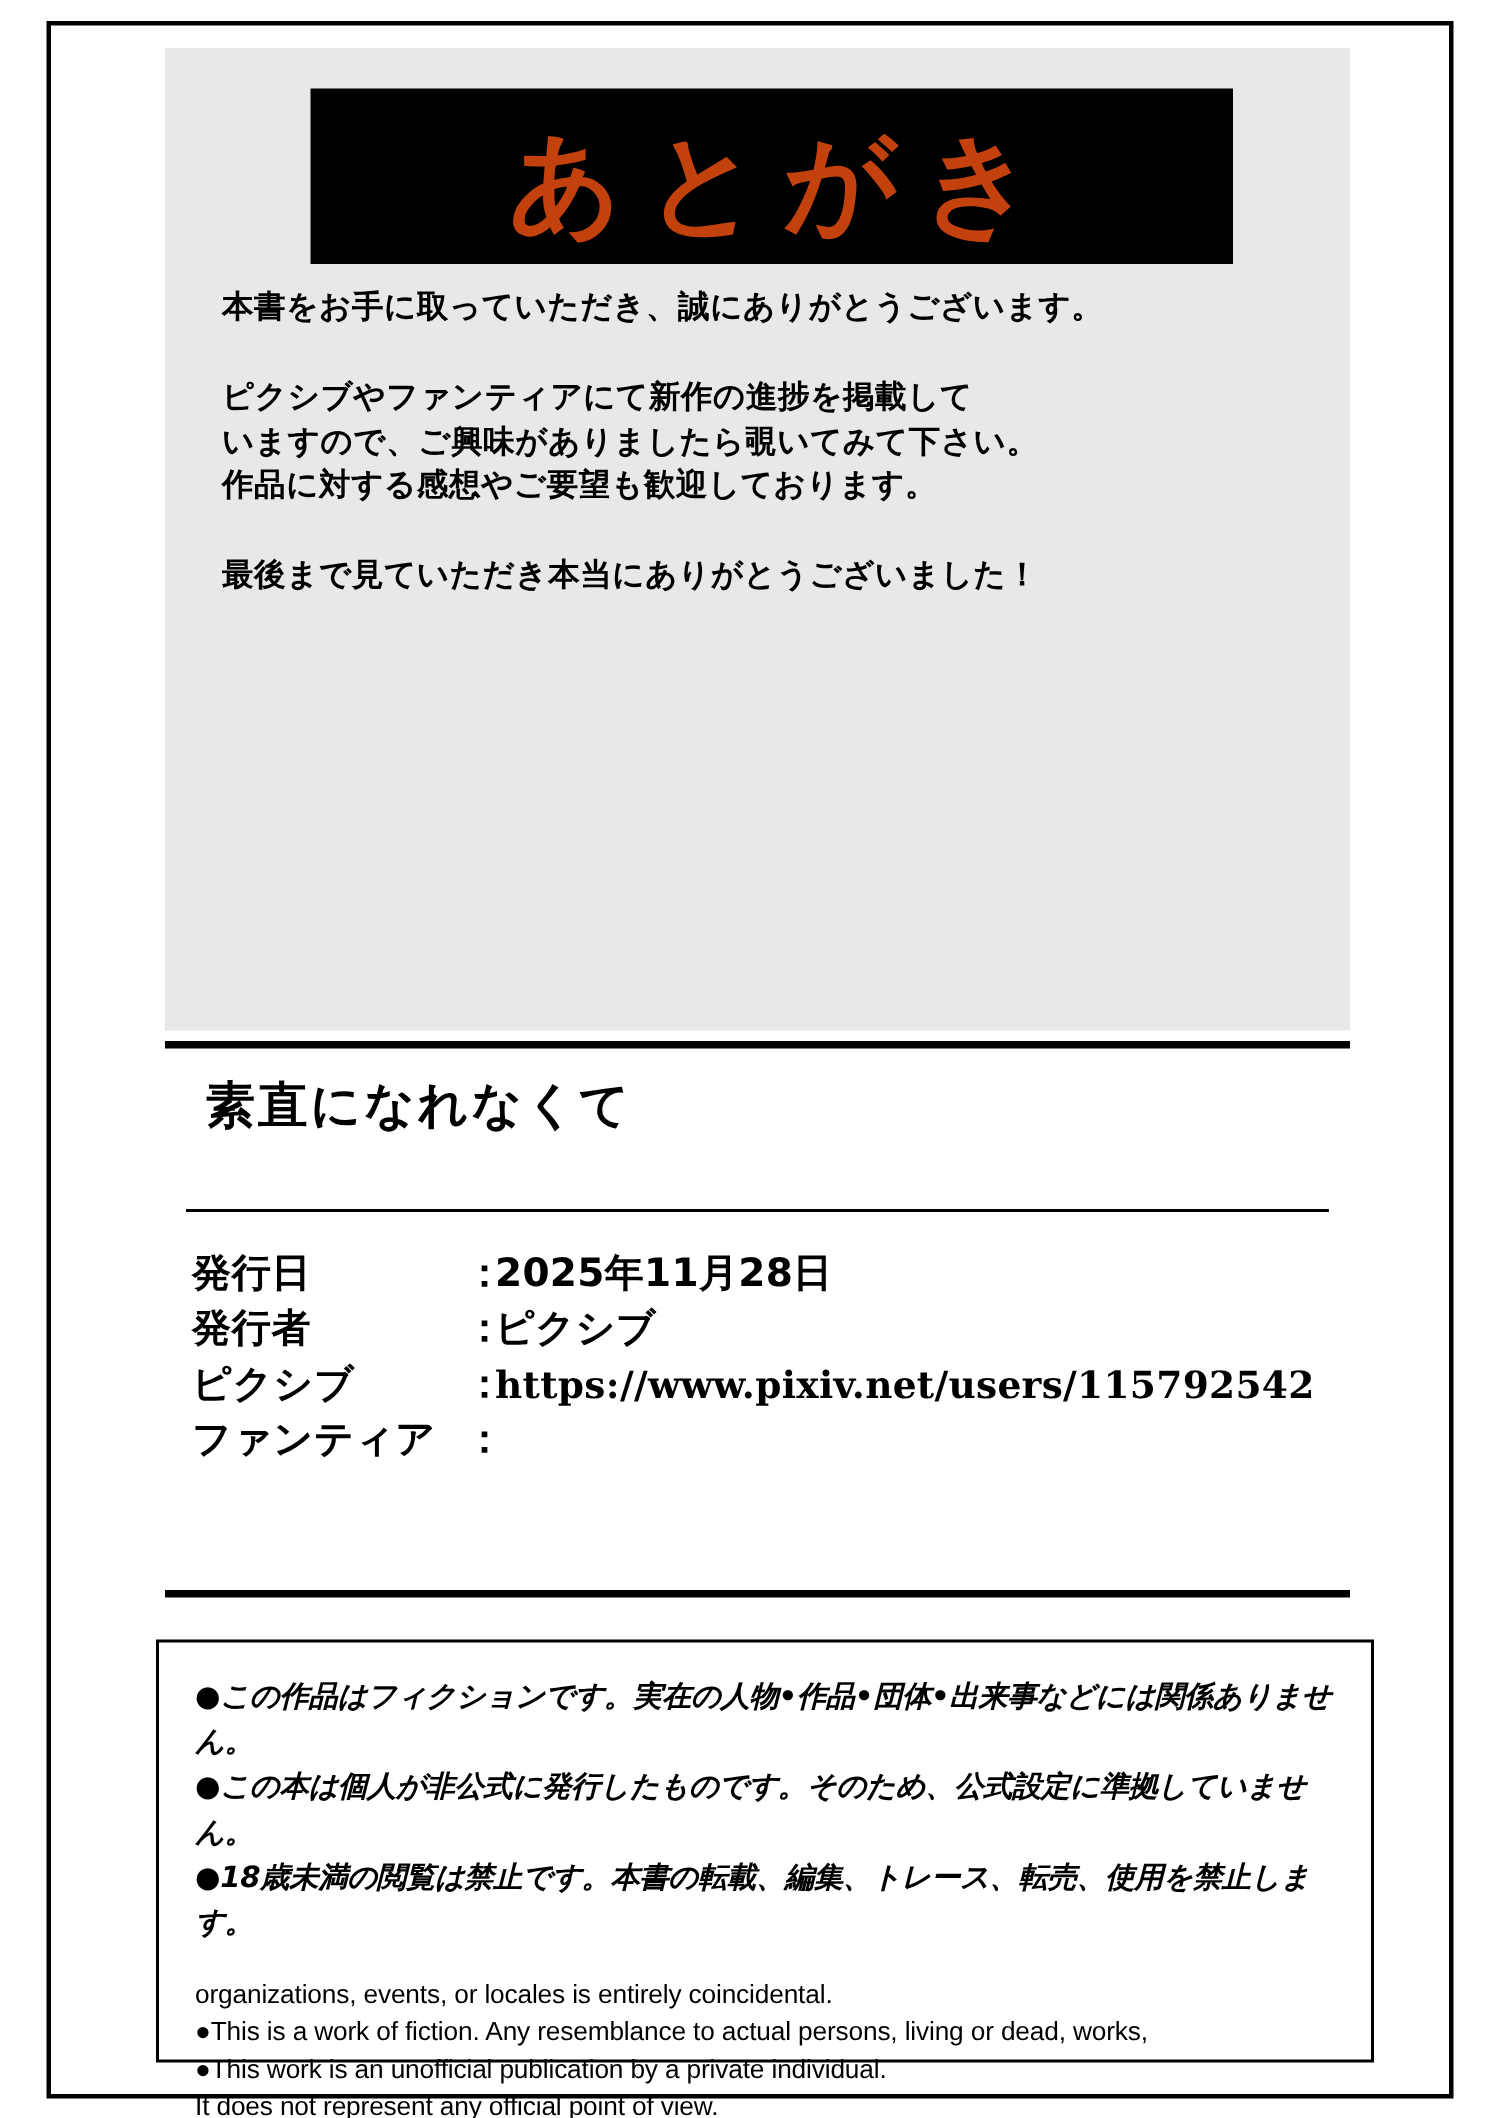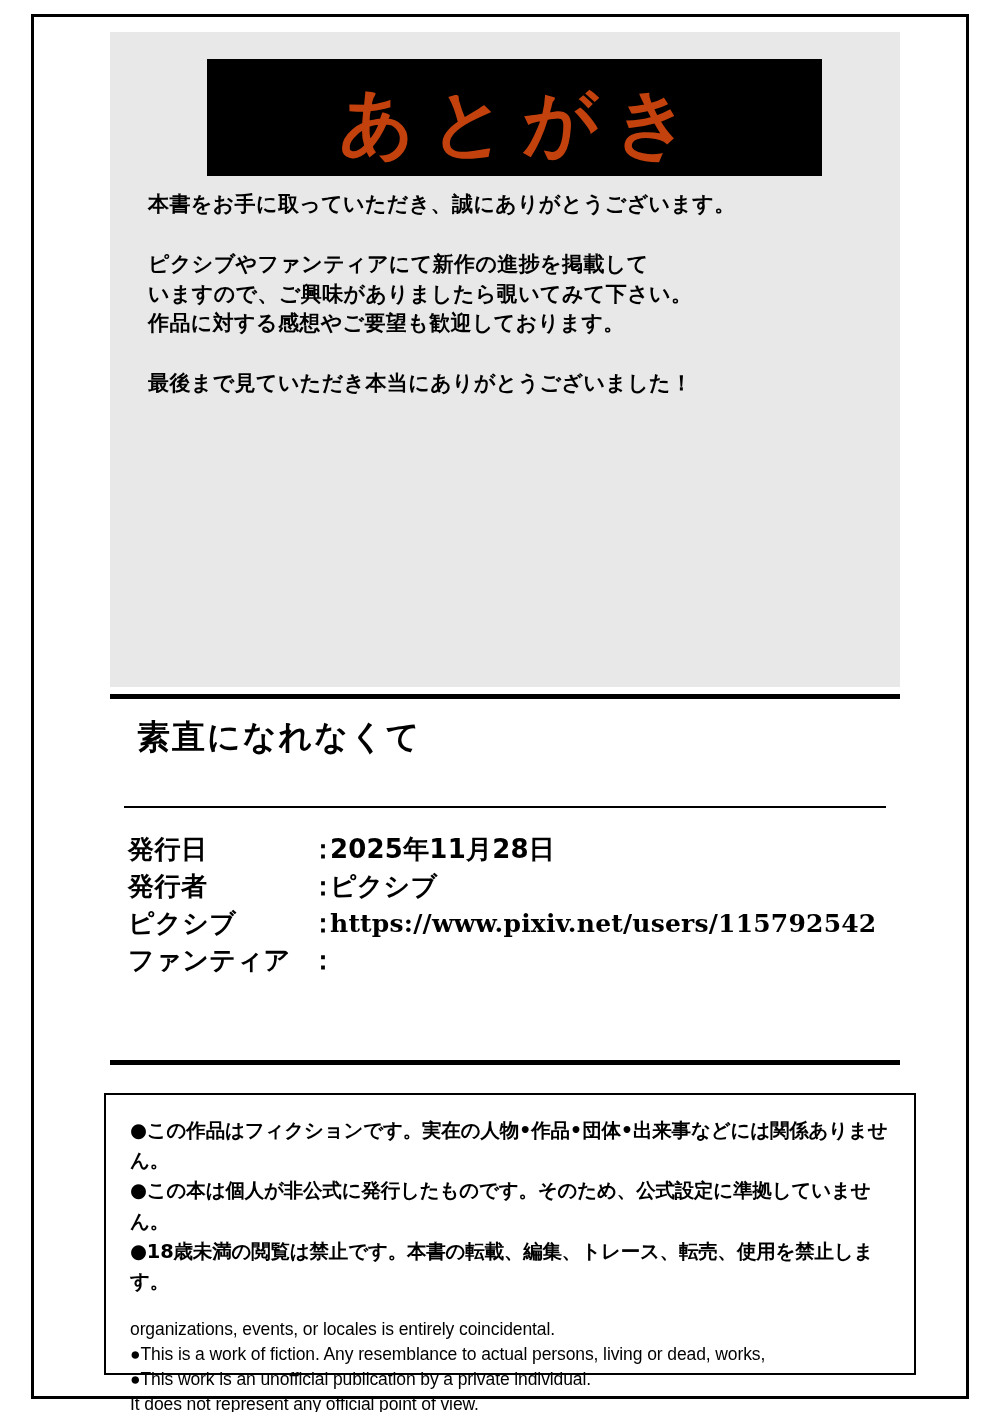--- a/index.html
+++ b/index.html
@@ -161,20 +161,21 @@
     border: 2px solid #000000;
     padding: 21px 24px 0 24px;
   }
   .disc-jp {
     font-size: 19.5px;
     font-weight: bold;
     font-family: "DejaVu Sans", sans-serif;
     line-height: 1.55;
     margin: 0;
     letter-spacing: -0.2px;
+    font-style: italic;
   }
   .disc-en-group {
     margin-top: 20px;
   }
   .disc-en {
     font-size: 17.5px;
     font-family: "Liberation Sans", sans-serif;
     line-height: 1.42;
     margin: 0;
     letter-spacing: -0.1px;

